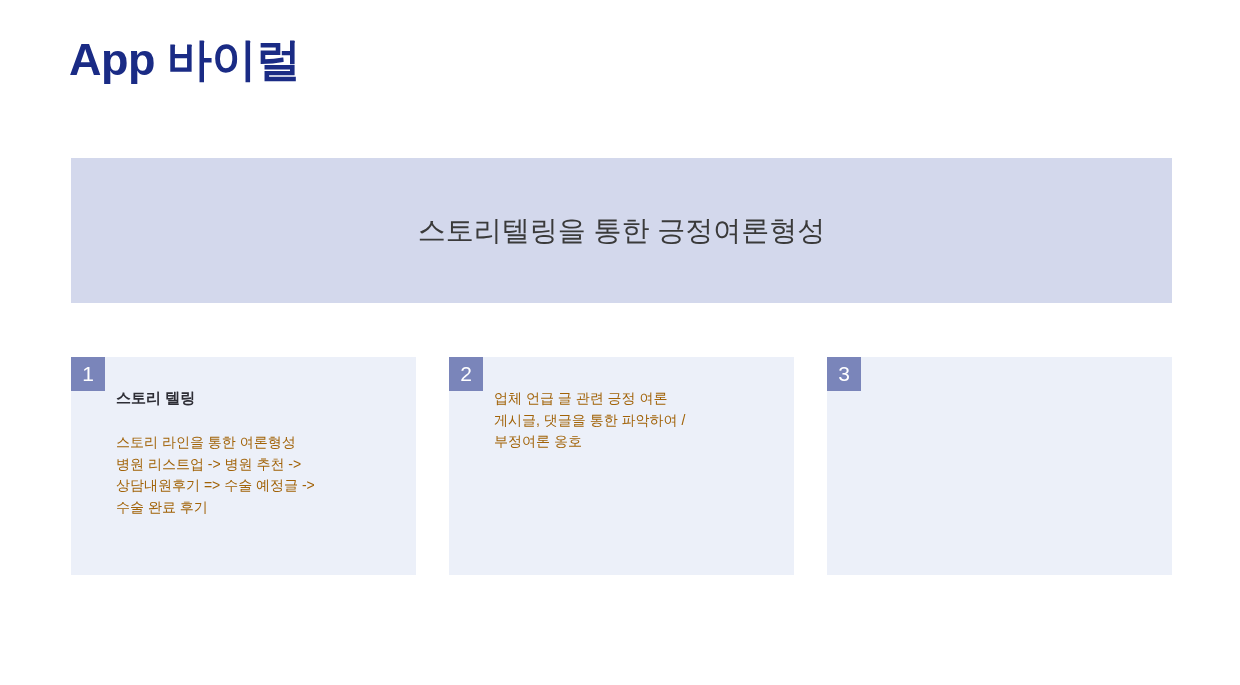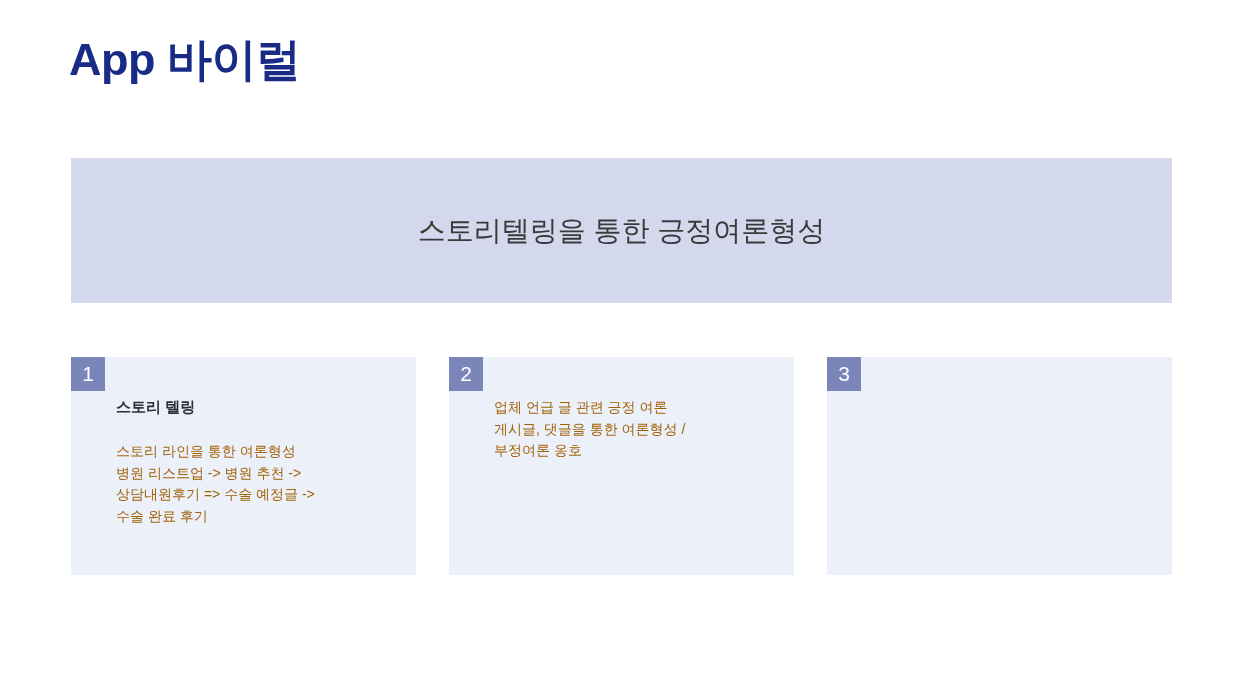--- a/index.html
+++ b/index.html
@@ -79,21 +79,21 @@
     color: #ffffff;
     font-size: 21px;
     line-height: 34px;
     text-align: center;
     font-weight: normal;
     box-sizing: border-box;
   }
   .card-body {
     position: absolute;
     left: 45px;
-    top: 40px;
+    top: 31px;
     right: 14px;
   }
   .card-title {
     font-size: 15px;
     font-weight: bold;
     color: #2d2d35;
     line-height: 20px;
     margin: 0 0 24px 0;
     white-space: nowrap;
   }
@@ -124,21 +124,21 @@
 병원 리스트업 -&gt; 병원 추천 -&gt;
 상담내원후기 =&gt; 수술 예정글 -&gt;
 수술 완료 후기</div>
     </div>
   </div>
 
   <div class="card">
     <div class="card-badge">2</div>
     <div class="card-body">
       <div class="card-text">업체 언급 글 관련 긍정 여론
-게시글, 댓글을 통한 여론형성 /
+게시글, 댓글을 통한 파악하여 /
 부정여론 옹호</div>
     </div>
   </div>
 
   <div class="card">
     <div class="card-badge">3</div>
   </div>
 
 </div>
 

